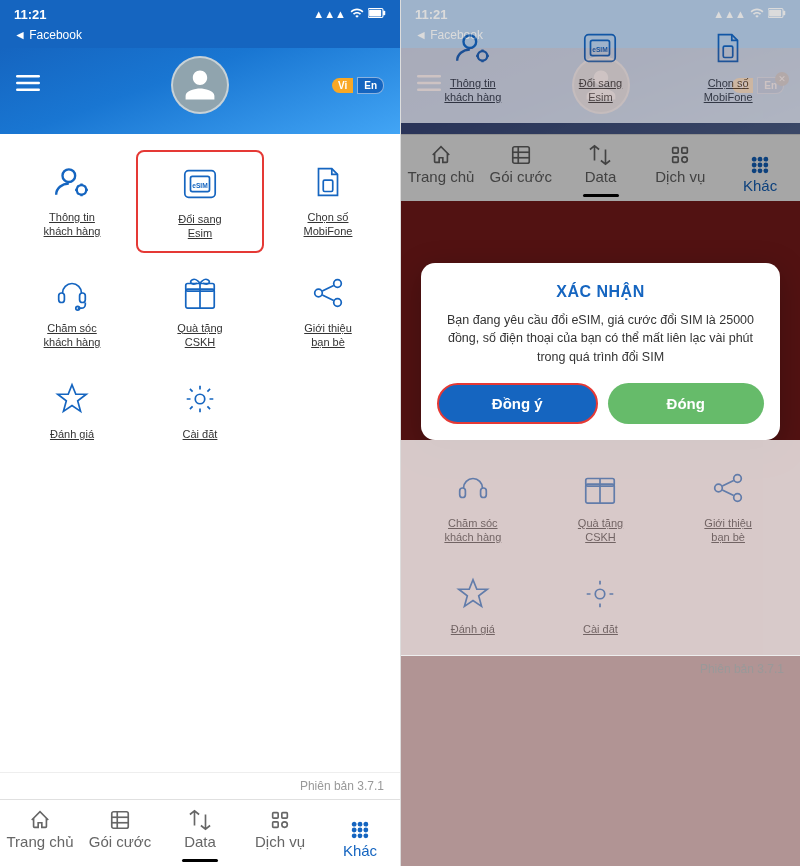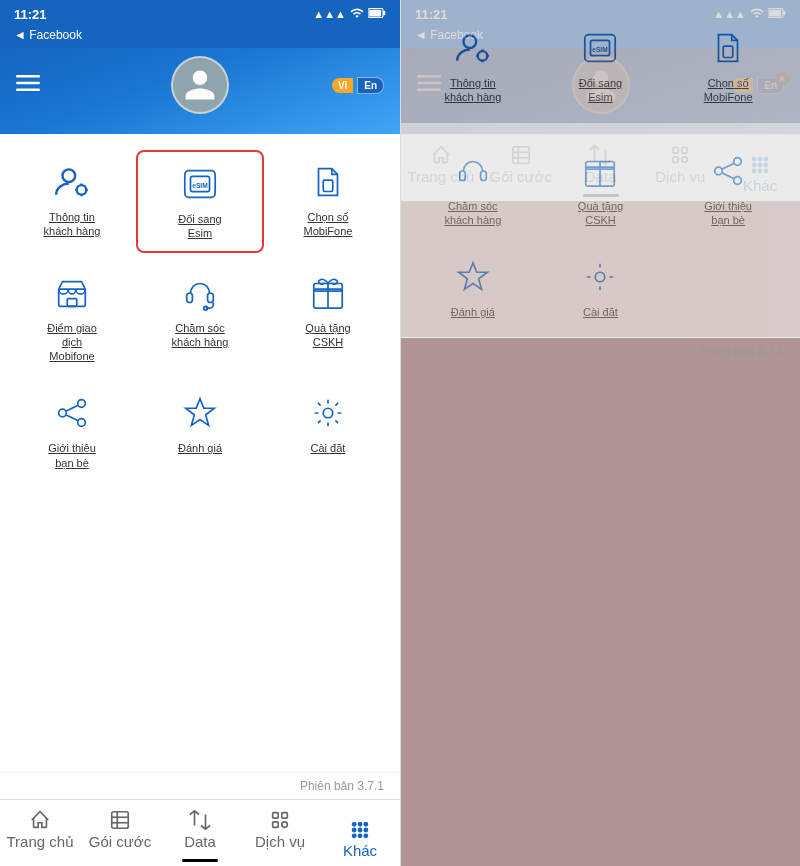--- a/index.html
+++ b/index.html
@@ -298,33 +298,20 @@
           <path d="M10 6h14l6 6v22H10z"></path>
           <path d="M24 6v6h6"></path>
           <rect x="15" y="18" width="10" height="12" rx="1.5"></rect>
         </svg>
       </div>
       <span class="menu-label">Chọn số<br>MobiFone</span>
     </div>
 
 
 
-    <div class="menu-item">
-      <div class="menu-icon">
-        <svg viewBox="0 0 40 40" fill="none" stroke="#1565c0" stroke-width="1.8">
-          <rect x="6" y="16" width="28" height="18" rx="1"></rect>
-          <path d="M6 16l4-8h20l4 8"></path>
-          <path d="M6 16c0 3 2.5 5 5 5s5-2 5-5"></path>
-          <path d="M16 16c0 3 2 5 4 5s4-2 4-5"></path>
-          <path d="M24 16c0 3 2.5 5 5 5s5-2 5-5"></path>
-          <rect x="15" y="26" width="10" height="8" rx="1"></rect>
-        </svg>
-      </div>
-      <span class="menu-label">Điểm giao<br>dịch<br>Mobifone</span>
-    </div>
 
     <div class="menu-item">
       <div class="menu-icon">
         <svg viewBox="0 0 40 40" fill="none" stroke="#1565c0" stroke-width="1.8">
           <path d="M10 20a10 10 0 0 1 20 0"></path>
           <rect x="6" y="20" width="6" height="10" rx="3"></rect>
           <rect x="28" y="20" width="6" height="10" rx="3"></rect>
           <path d="M34 30v2a4 4 0 0 1-4 4h-4"></path>
           <circle cx="26" cy="36" r="2"></circle>
         </svg>
@@ -514,20 +501,28 @@
           <svg viewBox="0 0 40 40" fill="none" stroke="#1565c0" stroke-width="1.8">
               <path d="M10 6h14l6 6v22H10z"></path>
               <path d="M24 6v6h6"></path>
               <rect x="15" y="18" width="10" height="12" rx="1.5"></rect>
             </svg>
         </div>
         <span class="menu-label">Chọn số<br>MobiFone</span>
       </div>
     </div>
 
+    <div class="dialog">
+      <div class="dialog-title">XÁC NHẬN</div>
+      <div class="dialog-body">Bạn đang yêu cầu đổi eSIM, giá cước đổi SIM là 25000 đồng, số điện thoại của bạn có thể mất liên lạc vài phút trong quá trình đổi SIM</div>
+      <div class="dialog-buttons">
+        <button class="btn-dongý">Đồng ý</button>
+        <button class="btn-dong">Đóng</button>
+      </div>
+    </div>
 
     <div style="background:rgba(255,255,255,0.55); flex:1;">
       <div class="menu-grid" style="opacity:0.5;">
         <div class="menu-item">
           <div class="menu-icon">
               <svg viewBox="0 0 40 40" fill="none" stroke="#1565c0" stroke-width="1.8">
                 <path d="M10 20a10 10 0 0 1 20 0"></path>
                 <rect x="6" y="20" width="6" height="10" rx="3"></rect>
                 <rect x="28" y="20" width="6" height="10" rx="3"></rect>
               </svg>

